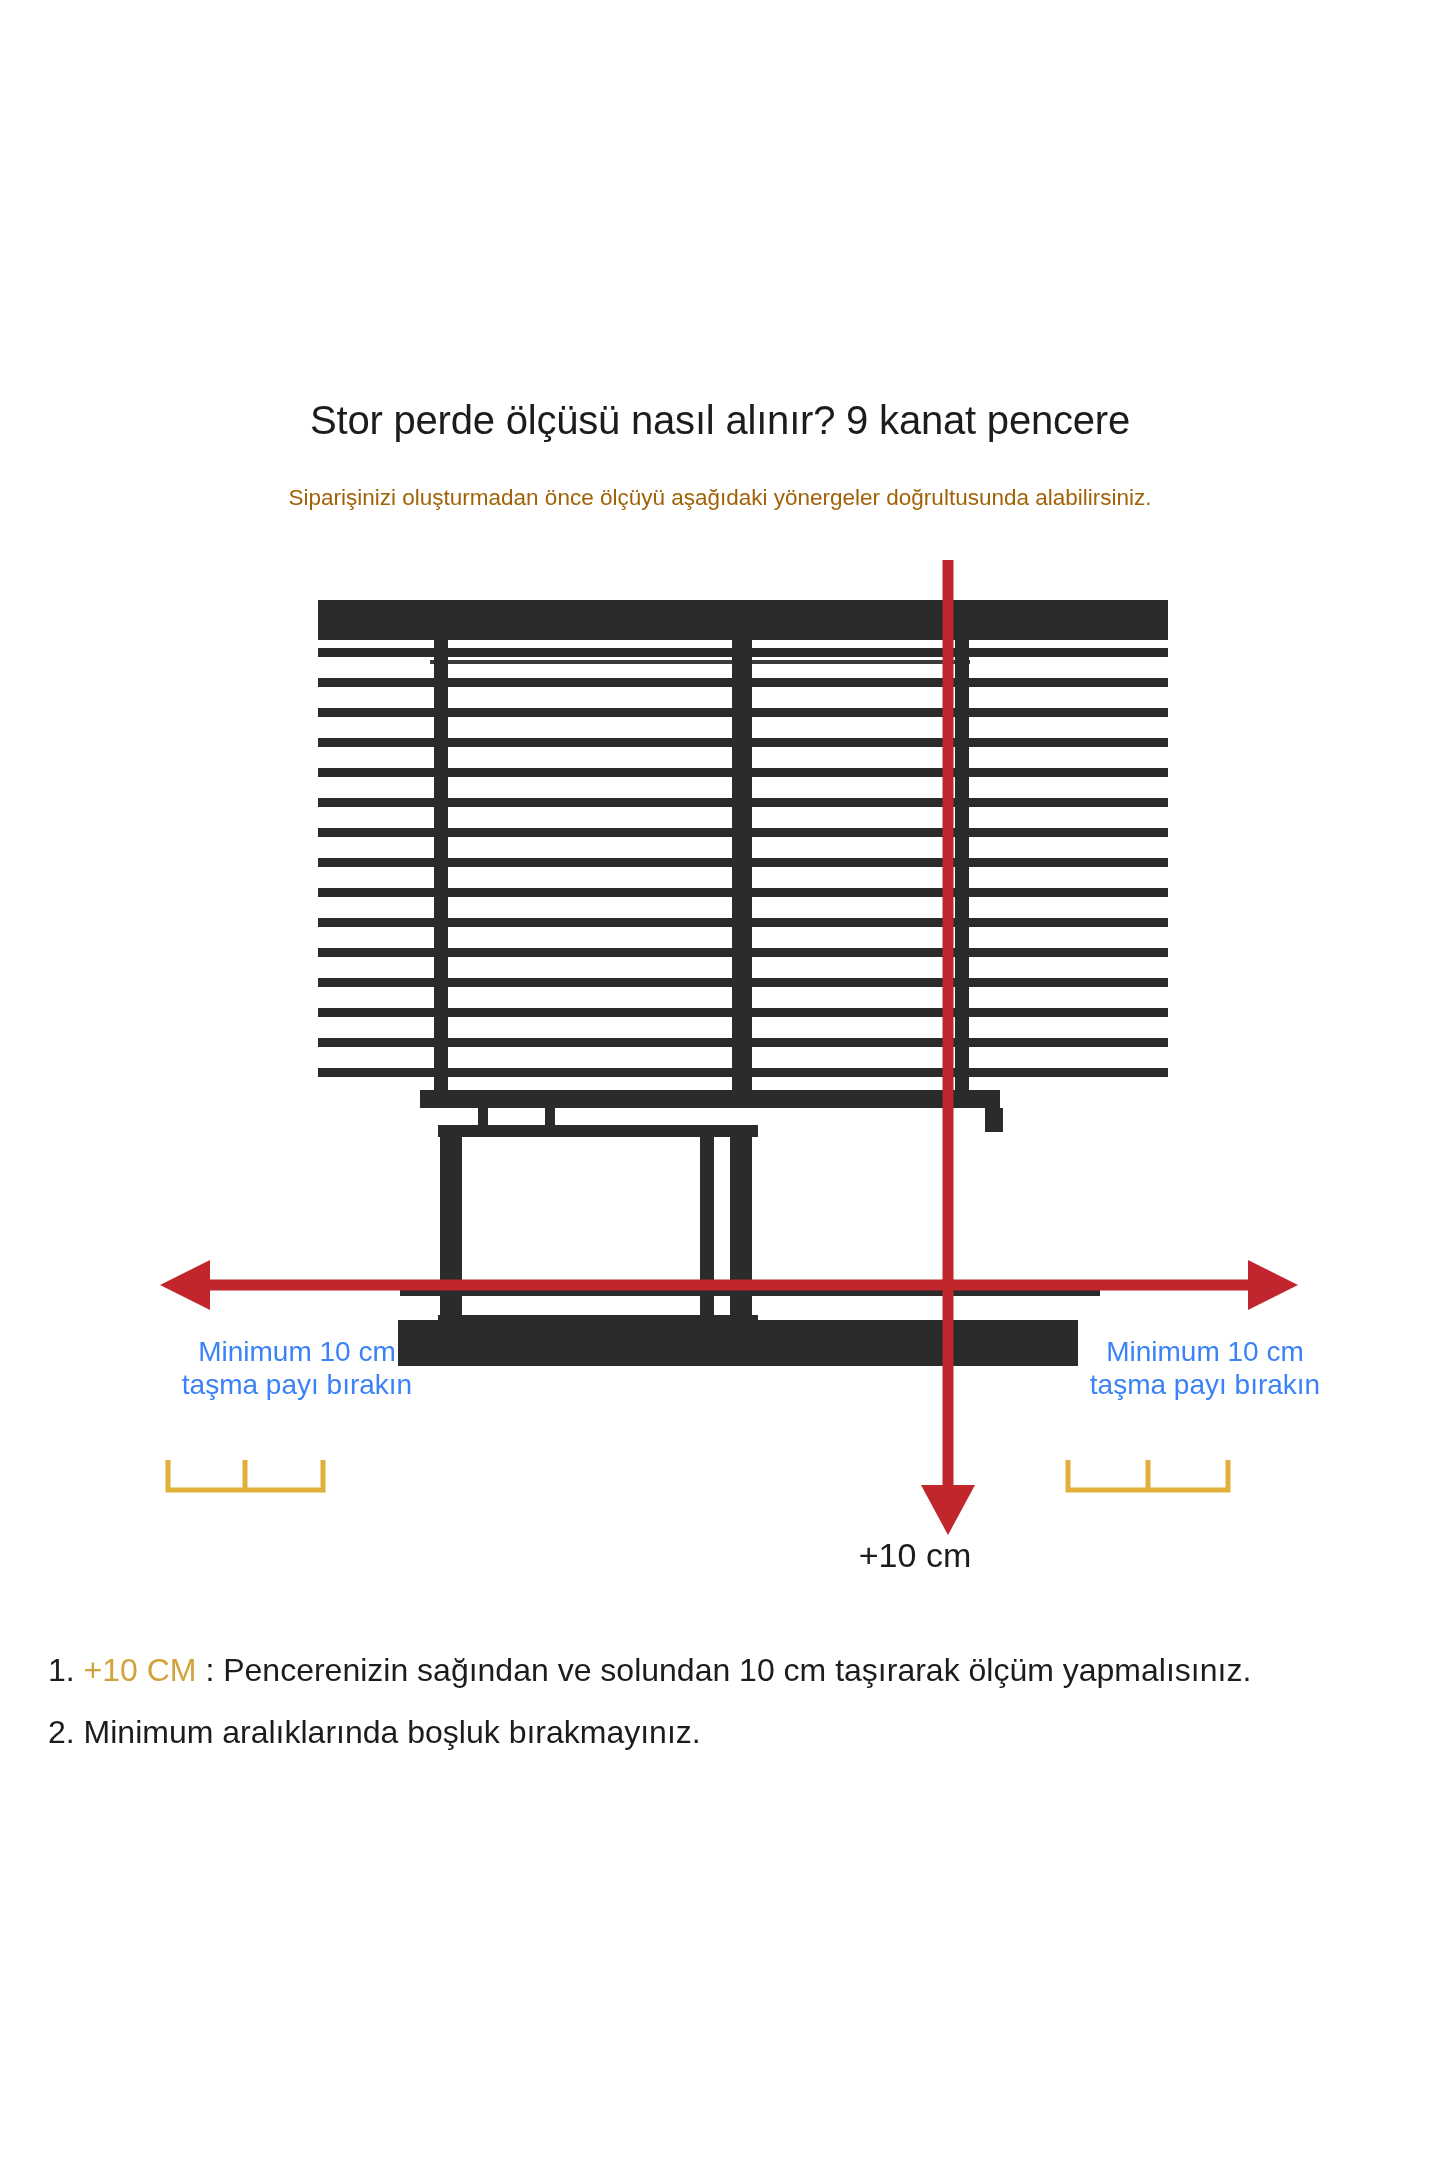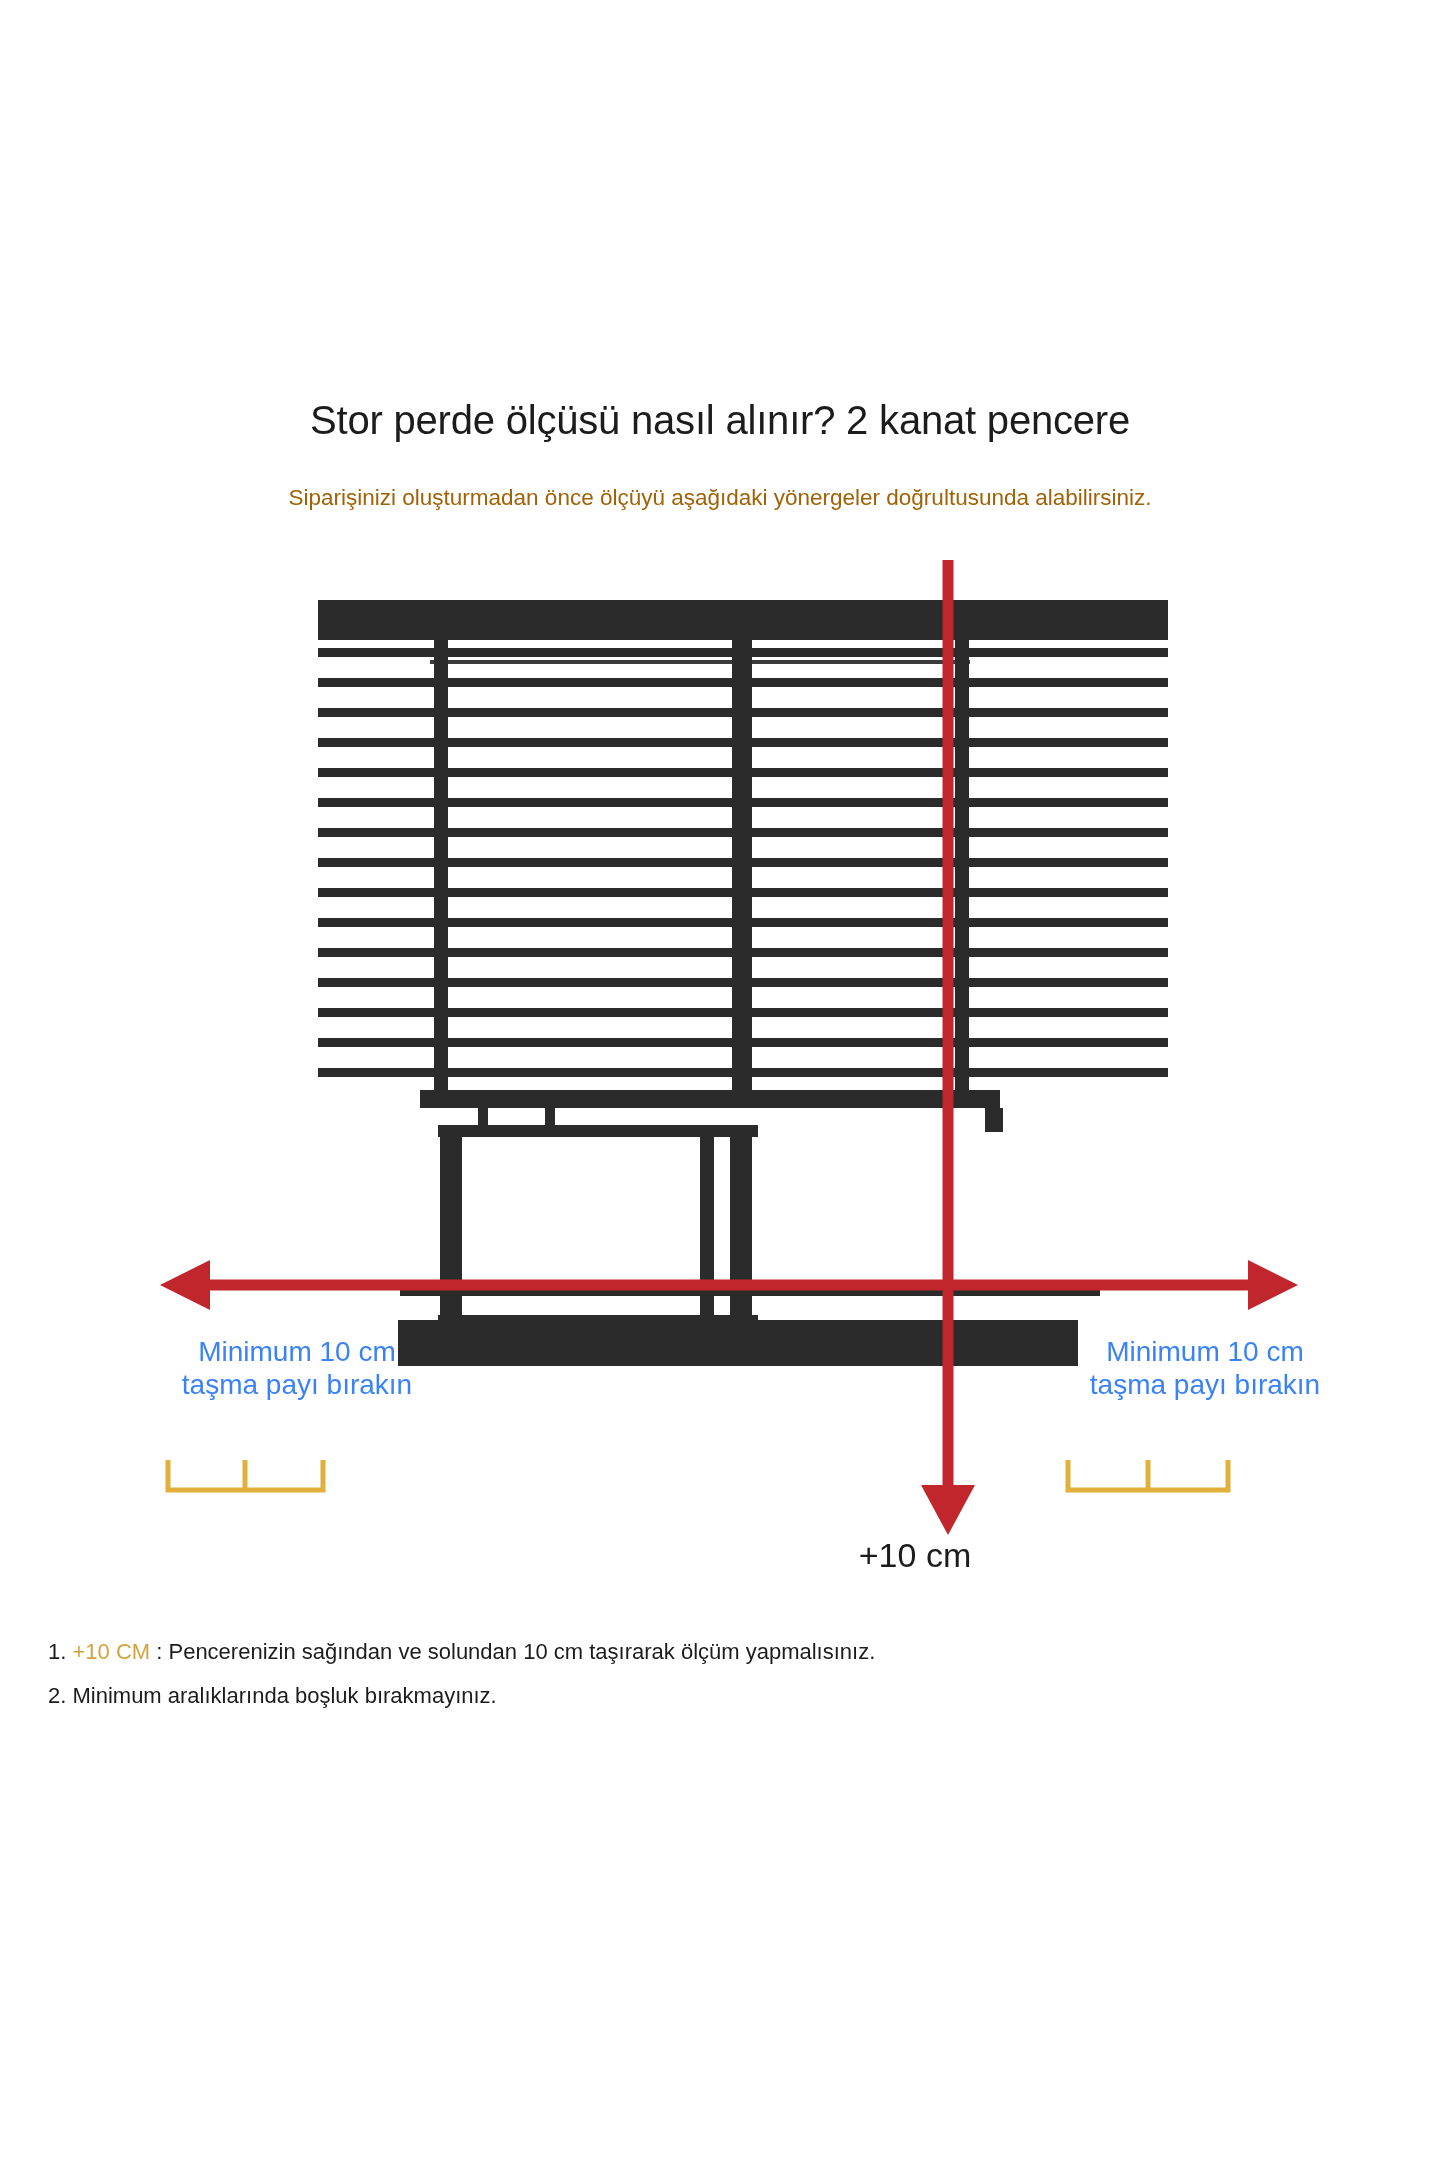--- a/index.html
+++ b/index.html
@@ -78,35 +78,36 @@
     font-weight: 500;
     color: #1c1c1c;
   }
   .notes {
     position: absolute;
     left: 48px;
     top: 1630px;
     width: 1360px;
   }
   .note {
-    font-size: 22px;
+    font-size: 32px;
     line-height: 44px;
     color: #1c1c1c;
     white-space: nowrap;
+    margin-top: 18px;
   }
   .highlight {
     color: #d2a33c;
   }
 </style>
 </head>
 <body>
 
 <div class="page">
 
-  <div class="title">Stor perde ölçüsü nasıl alınır? 2 kanat pencere</div>
+  <div class="title">Stor perde ölçüsü nasıl alınır? 9 kanat pencere</div>
   <div class="subtitle">Siparişinizi oluşturmadan önce ölçüyü aşağıdaki yönergeler doğrultusunda alabilirsiniz.</div>
 
   <div class="diagram">
     <svg width="1440" height="1060" viewBox="0 0 1440 1060" xmlns="http://www.w3.org/2000/svg">
 
       <g>
         <rect x="318" y="40" width="850" height="40" fill="#2b2b2b"></rect>
       </g>
 
       <g>

